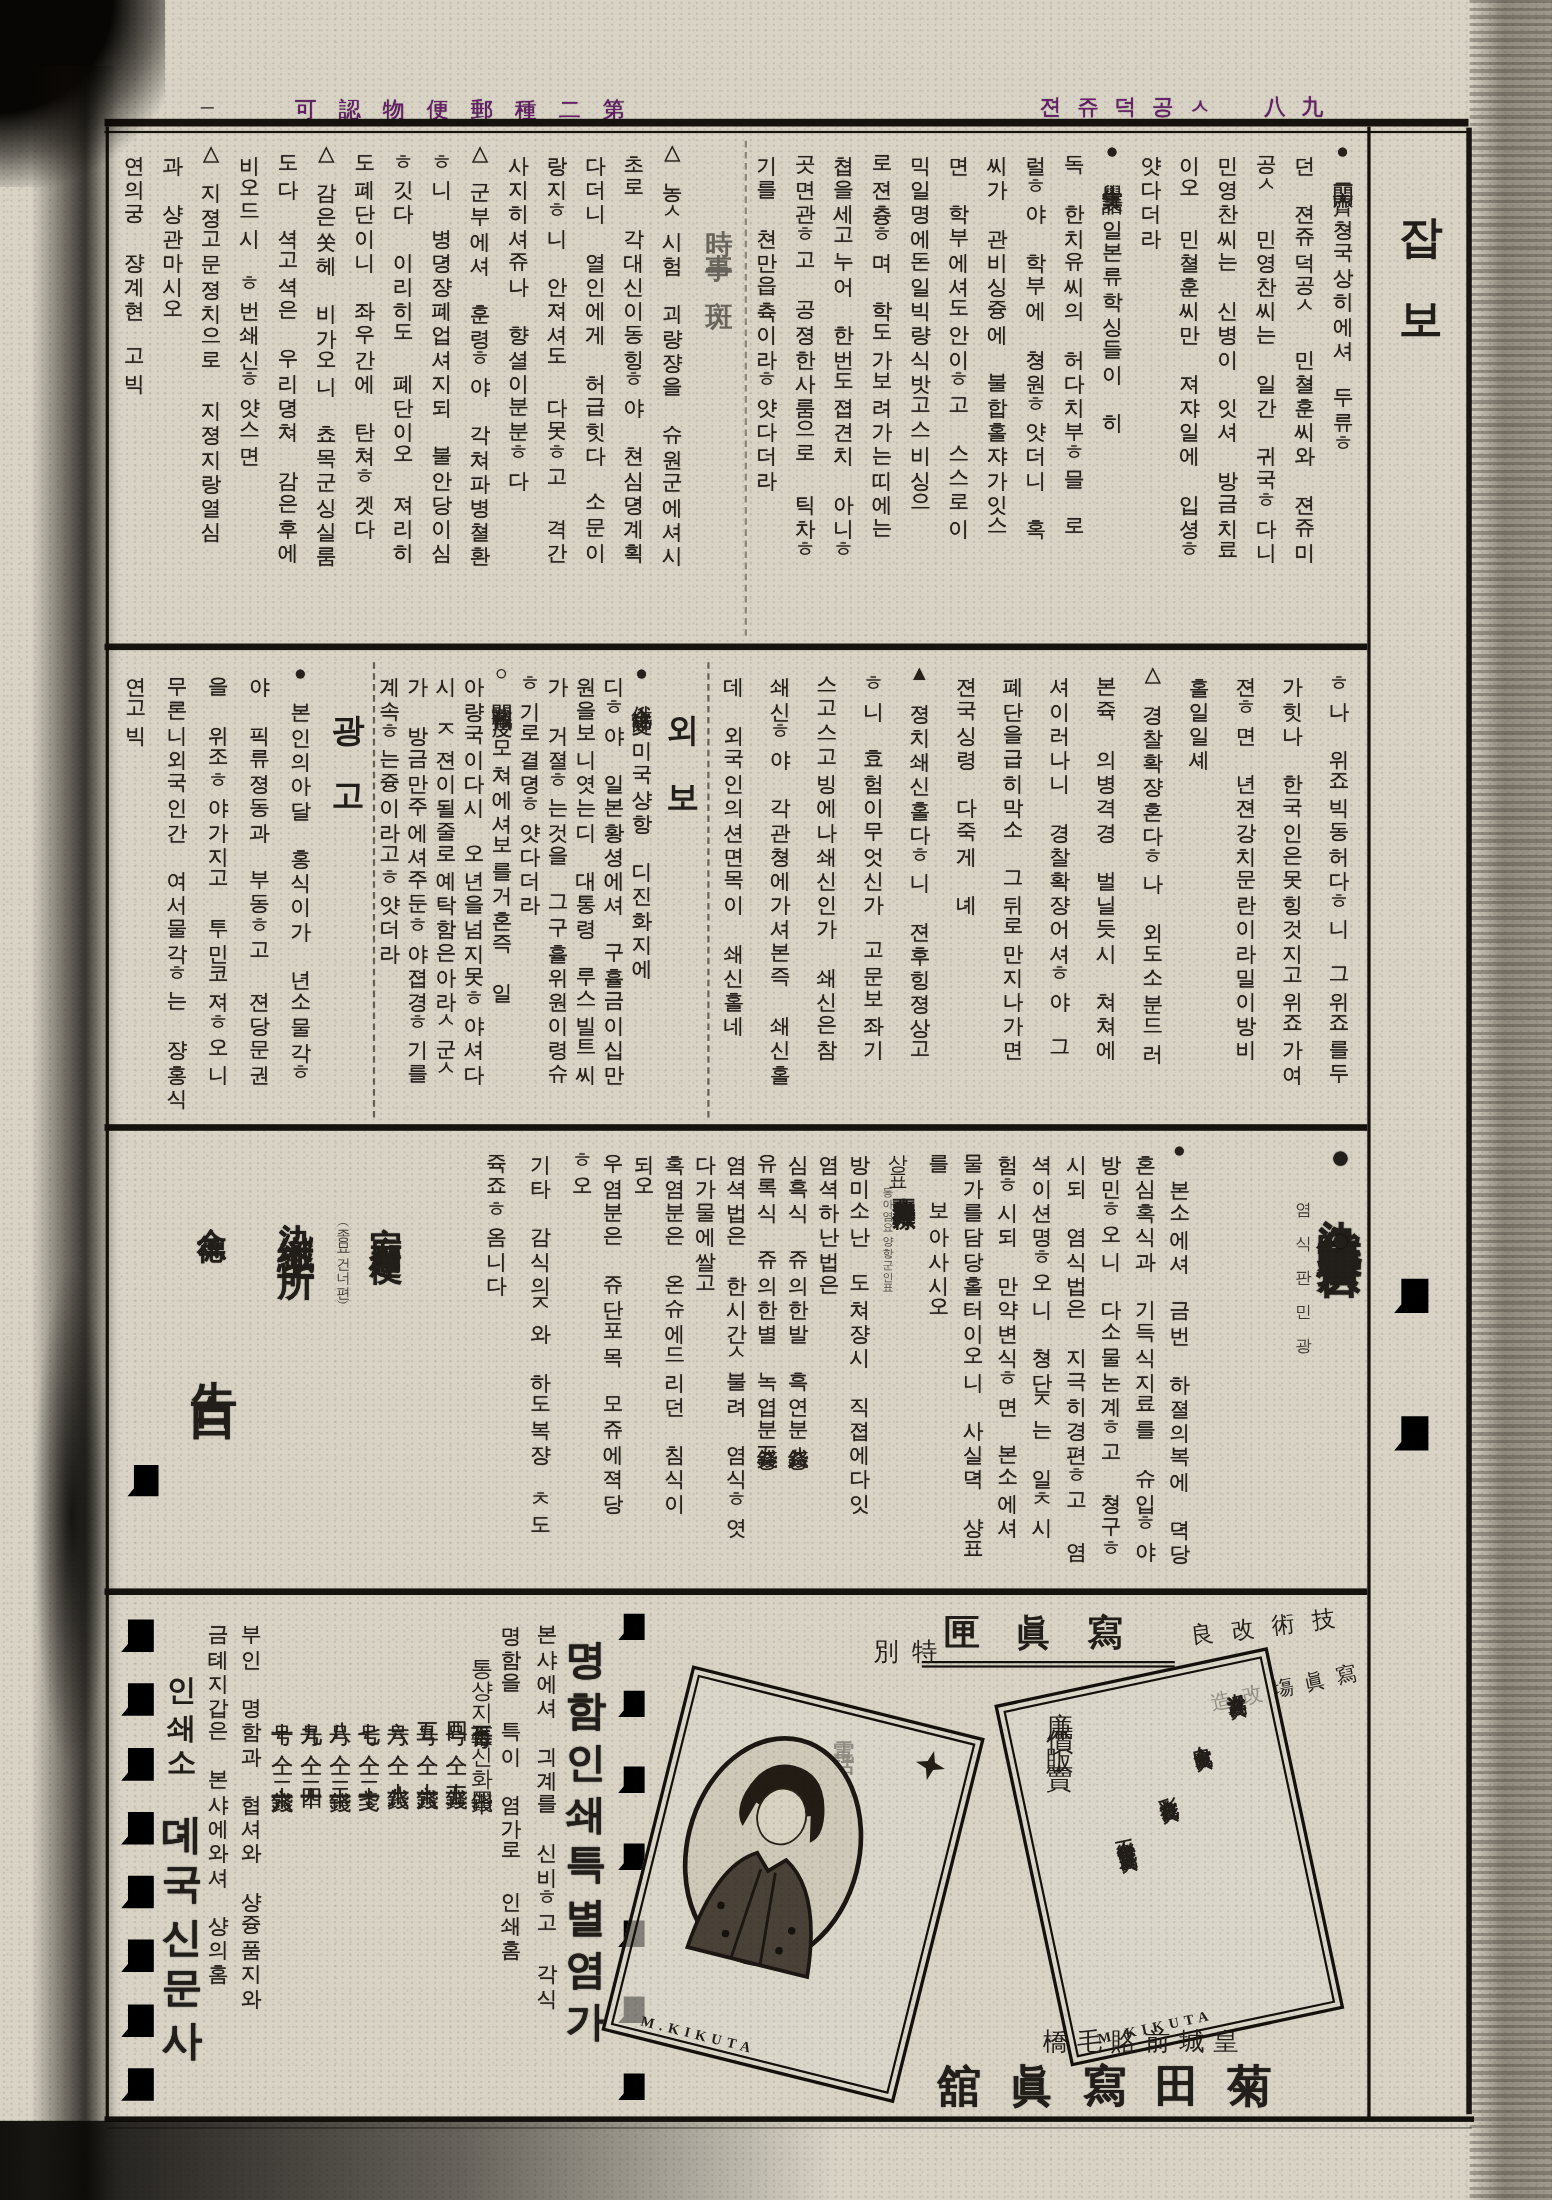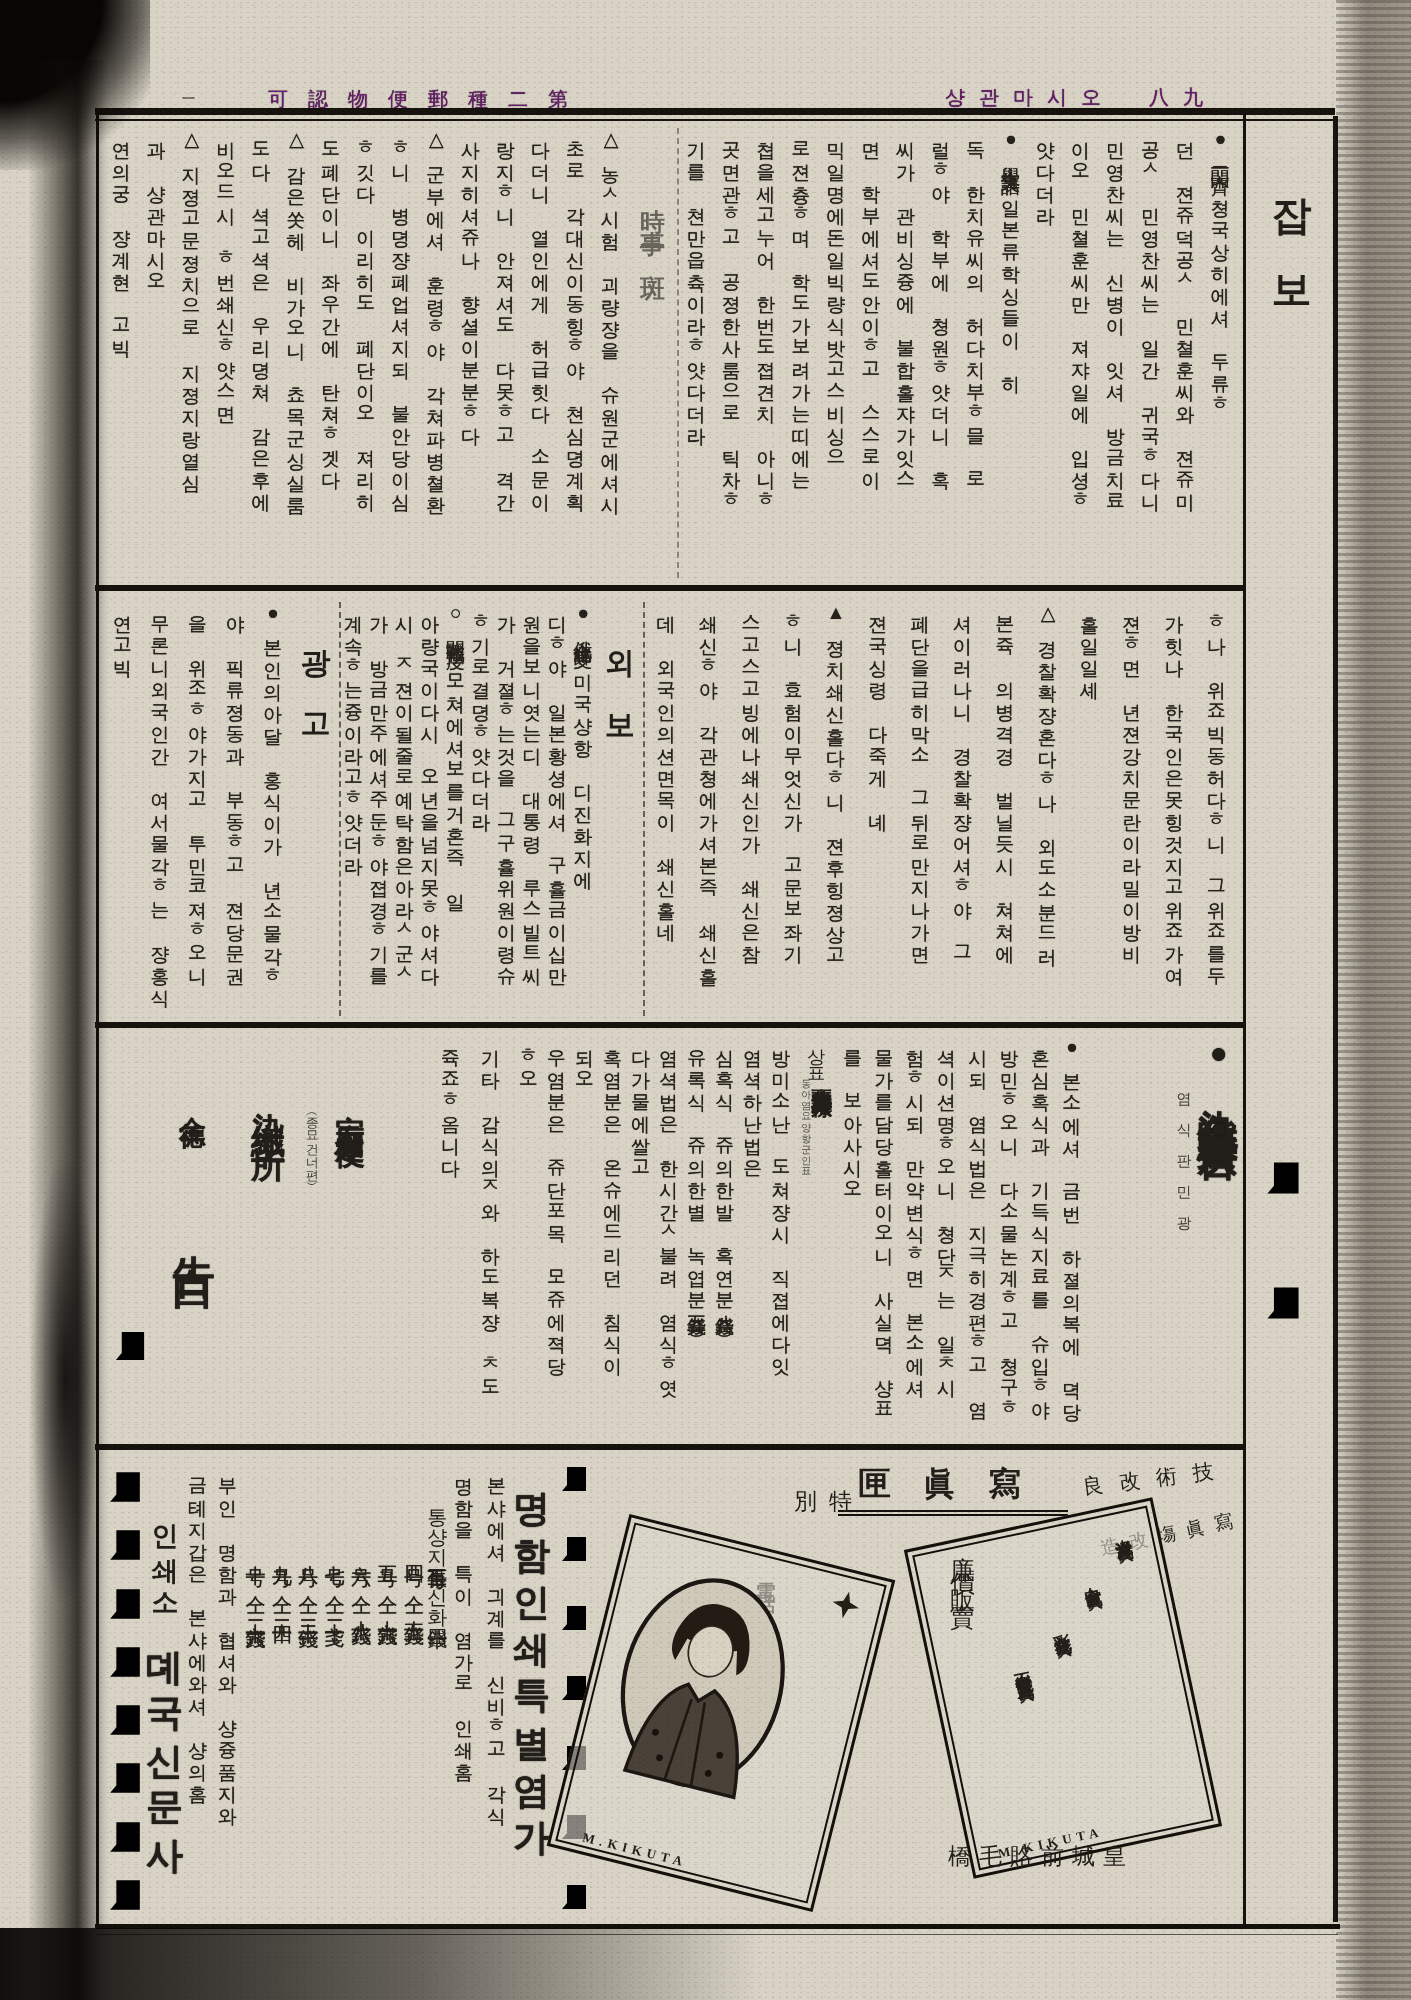--- a/index.html
+++ b/index.html
@@ -67,21 +67,21 @@
 <svg width="0" height="0" style="position:absolute">
   <defs>
     <symbol id="fret-sym" viewBox="0 0 34 34">
       <path d="M5 29 L29 29 L29 5 L10 5 L10 23 L23 23 L23 11 L15 11 L15 17"></path>
     </symbol>
   </defs>
 </svg>
 
 <div class="abs" style="left:180px;top:92px;font-size:17px;">二</div>
 <div class="abs masthead" style="left:268px;top:86px;">可認物便郵種二第</div>
-<div class="abs masthead" style="left:945px;top:84px;letter-spacing:14px;">샹관마시오　八九</div>
+<div class="abs masthead" style="left:945px;top:84px;letter-spacing:14px;">젼쥬덕공ㅅ　八九</div>
 
 <div class="abs rule-h" style="left:95px;top:108px;width:1240px;height:7px;"></div>
 <div class="abs rule-h" style="left:95px;top:119px;width:1240px;height:2px;"></div>
 <div class="abs rule-v" style="left:96px;top:115px;width:3px;height:1810px;"></div>
 <div class="abs rule-v" style="left:1243px;top:115px;width:3px;height:1810px;"></div>
 <div class="abs rule-h" style="left:95px;top:585px;width:1148px;height:6px;"></div>
 <div class="abs rule-h" style="left:95px;top:1022px;width:1148px;height:6px;"></div>
 <div class="abs rule-h" style="left:95px;top:1444px;width:1148px;height:6px;"></div>
 
 <div class="abs strip">
@@ -272,20 +272,21 @@
           <circle cx="36" cy="114" r="2" fill="#16120d"></circle>
           <circle cx="66" cy="116" r="2" fill="#16120d"></circle>
       </svg>
       <svg viewBox="0 0 20 20" style="position:absolute;right:22px;top:16px;width:34px;height:34px;">
         <path d="M10 2 L12 8 L18 10 L12 12 L10 18 L8 12 L2 10 L8 8 Z" fill="#241e16"></path>
       </svg>
       <div class="brand" style="left:30px;bottom:6px;">M.KIKUTA</div>
     </div>
 
     <div class="abs" style="right:104px;bottom:46px;font-size:23px;letter-spacing:8px;">橋毛賂前城皇</div>
+    <div class="abs" style="right:56px;bottom:-6px;font-size:40px;font-weight:bold;letter-spacing:26px;text-shadow:0 0 1px #000;">舘眞寫田菊</div>
   </div>
 
   <div style="flex:48;display:flex;flex-direction:column;justify-content:space-between;align-items:center;padding:4px 0;">
     <svg class="fret">
         <use href="#fret-sym"></use>
       </svg>
     <svg class="fret">
         <use href="#fret-sym"></use>
       </svg>
     <svg class="fret">

